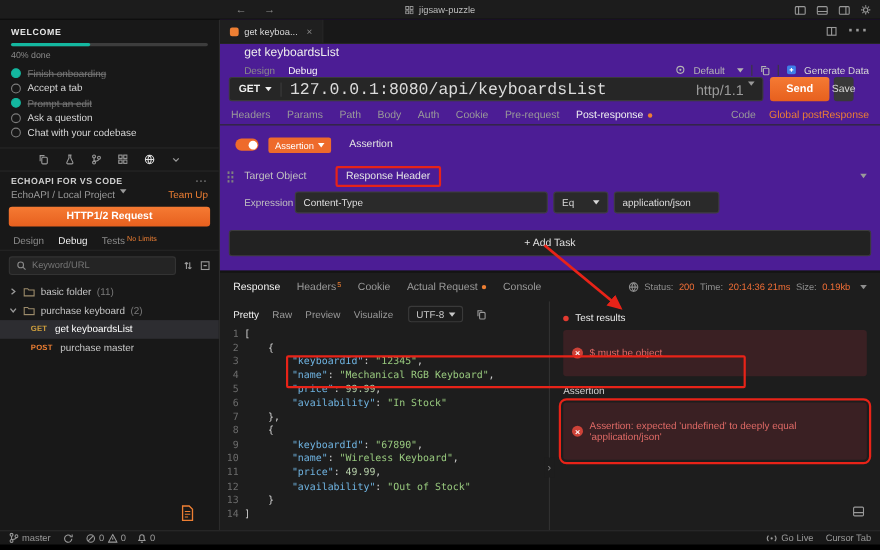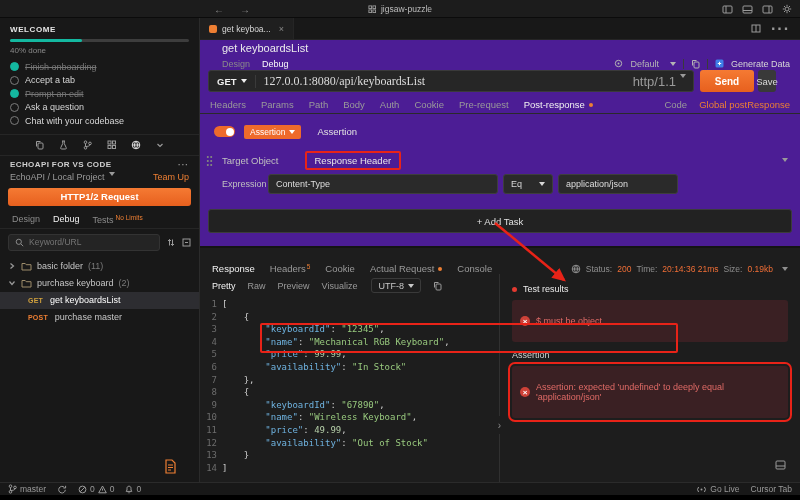--- a/index.html
+++ b/index.html
@@ -58,21 +58,21 @@
 .more-dots::before{content:"\00b7\00b7\00b7";letter-spacing:1px;font-weight:bold}
 .title-row{position:absolute;top:24px;left:22px;font-size:11px;color:#ececec}
 .mode-row{position:absolute;top:39px;left:22px;right:10px;height:13px;display:flex;align-items:center;gap:12px;font-size:9px;color:#8a8a8a}
 .mode-row .active{color:#fafafa}
 .mode-right{margin-left:auto;display:flex;align-items:center;gap:7px;color:#b4b4b4}
 .vline{width:1px;height:10px;background:#3a3a3a}
 .gen-lb{color:#d6d6d6}
 .req-box{position:absolute;top:52px;left:8px;width:486px;height:22px;background:#262626;border:1px solid #3a3a3a;border-radius:3px;display:flex;align-items:center;font-size:9.5px}
 .req-box .mth{display:flex;align-items:center;padding:0 8px;color:#efefef;font-weight:bold;cursor:pointer}
 .req-box .vsep{width:1px;height:13px;background:#3a3a3a}
-.req-box .url{flex:1;min-width:0;background:none;border:none;outline:none;color:#dcdcdc;font-size:12px;padding:0 8px;font-family:Liberation Serif, serif}
+.req-box .url{flex:1;min-width:0;background:none;border:none;outline:none;color:#dcdcdc;font-size:15px;padding:0 8px;font-family:Liberation Mono, monospace}
 .req-box .ver{display:flex;color:#9a9a9a;font-size:13px;padding-right:7px;cursor:pointer}
 .btn-send{position:absolute;top:52px;left:500px;width:54px;height:22px;border-radius:3px;background:linear-gradient(#f57a33,#e7601e);color:#fff;font-weight:bold;font-size:10px;display:flex;align-items:center;justify-content:center;cursor:pointer}
 .btn-save{position:absolute;top:52px;left:558px;width:18px;height:22px;border-radius:3px;background:#393939;color:#d8d8d8;font-size:9.5px;display:flex;align-items:center;justify-content:center;cursor:pointer}
 .req-tabs{position:absolute;top:78px;left:0;right:0;height:18px;display:flex;align-items:center;padding:0 10px;border-bottom:1px solid #2a2a2a;font-size:9.5px;color:#9a9a9a}
 .tab-list{display:flex;align-items:center;gap:15px}
 .tab{display:flex;align-items:center;cursor:pointer}
 .tab.active{color:#f2f2f2}
 .odot{width:4px;height:4px;border-radius:50%;background:#ee7f33;margin-left:4px;flex:none}
 .sup{color:#ee7f33;font-size:6.5px;margin-left:1px;align-self:flex-start}
 .req-tabs .links{margin-left:auto;display:flex;gap:12px;align-items:center}
@@ -88,25 +88,25 @@
 .drag{width:7px;height:11px;background-image:radial-gradient(circle,#808080 1px,transparent 1.3px);background-size:3.5px 4px;flex:none}
 .a-lb{margin-left:9px;color:#c0c0c0;font-size:9.5px}
 .tgt-val{margin-left:26px;color:#e6e6e6;font-size:9.5px;border:2px solid #e82318;border-radius:2px;padding:2px 8px}
 .a-row2 .chev{margin-left:auto;color:#9a9a9a}
 .a-row3{position:absolute;top:155px;left:0;right:0;height:24px;font-size:9.5px}
 .a-lb3{position:absolute;left:22px;top:6px;color:#c0c0c0;font-size:9px}
 .fld{position:absolute;top:1px;height:20px;background:#2a2a2a;border:1px solid #3e3e3e;border-radius:3px;color:#dedede;font-size:9px;padding:0 7px;font-family:inherit;outline:none;display:flex;align-items:center}
 input.fld{display:block}
 .fld.f1{left:68px;width:230px}
 .fld.op{left:303px;width:50px;justify-content:space-between;cursor:pointer;color:#d8d8d8}
-.fld.f2{left:358px;width:120px}
+.fld.f2{left:358px;width:96px}
 .add-task{position:absolute;top:191px;left:8px;right:8px;height:24px;border:1px solid #3c3c3c;border-radius:3px;display:flex;align-items:center;justify-content:center;color:#e0e0e0;font-size:9.5px;cursor:pointer;background:#222}
 
 .resp{position:absolute;top:228px;left:0;right:0;bottom:0;background:#1d1d1d;border-top:2px solid #141414}
-.resp-tabs{height:26px;display:flex;align-items:flex-end;padding:0 12px;font-size:9.5px;color:#9a9a9a}
+.resp-tabs{height:26px;display:flex;align-items:center;padding:0 12px;font-size:9.5px;color:#9a9a9a}
 .meta{margin-left:auto;display:flex;align-items:center;gap:5px;font-size:8.5px;color:#8f8f8f}
 .mv{color:#f06e36}
 .resp-cols{position:absolute;top:26px;left:0;right:0;bottom:0;display:flex}
 .code-col{width:300px;border-right:1px solid #303030;display:flex;flex-direction:column;position:relative}
 .view-tabs{height:23px;display:flex;align-items:center;gap:12px;padding:0 12px;font-size:9px;color:#9a9a9a}
 .enc{height:15px;border:1px solid #3a3a3a;border-radius:3px;display:flex;align-items:center;padding:0 6px;color:#c8c8c8;cursor:pointer;margin-left:2px}
 .code-wrap{flex:1;display:flex;font-family:"DejaVu Sans Mono",monospace;font-size:9px;line-height:12.6px;padding-top:1px;overflow:hidden}
 .gutter{width:22px;color:#6c6c6c;text-align:right;padding-right:5px;flex:none}
 .codelines{white-space:pre}
 .tk-p{color:#cfcfcf}.tk-k{color:#6fb3e0}.tk-s{color:#98c97e}.tk-num{color:#b5cea8}

